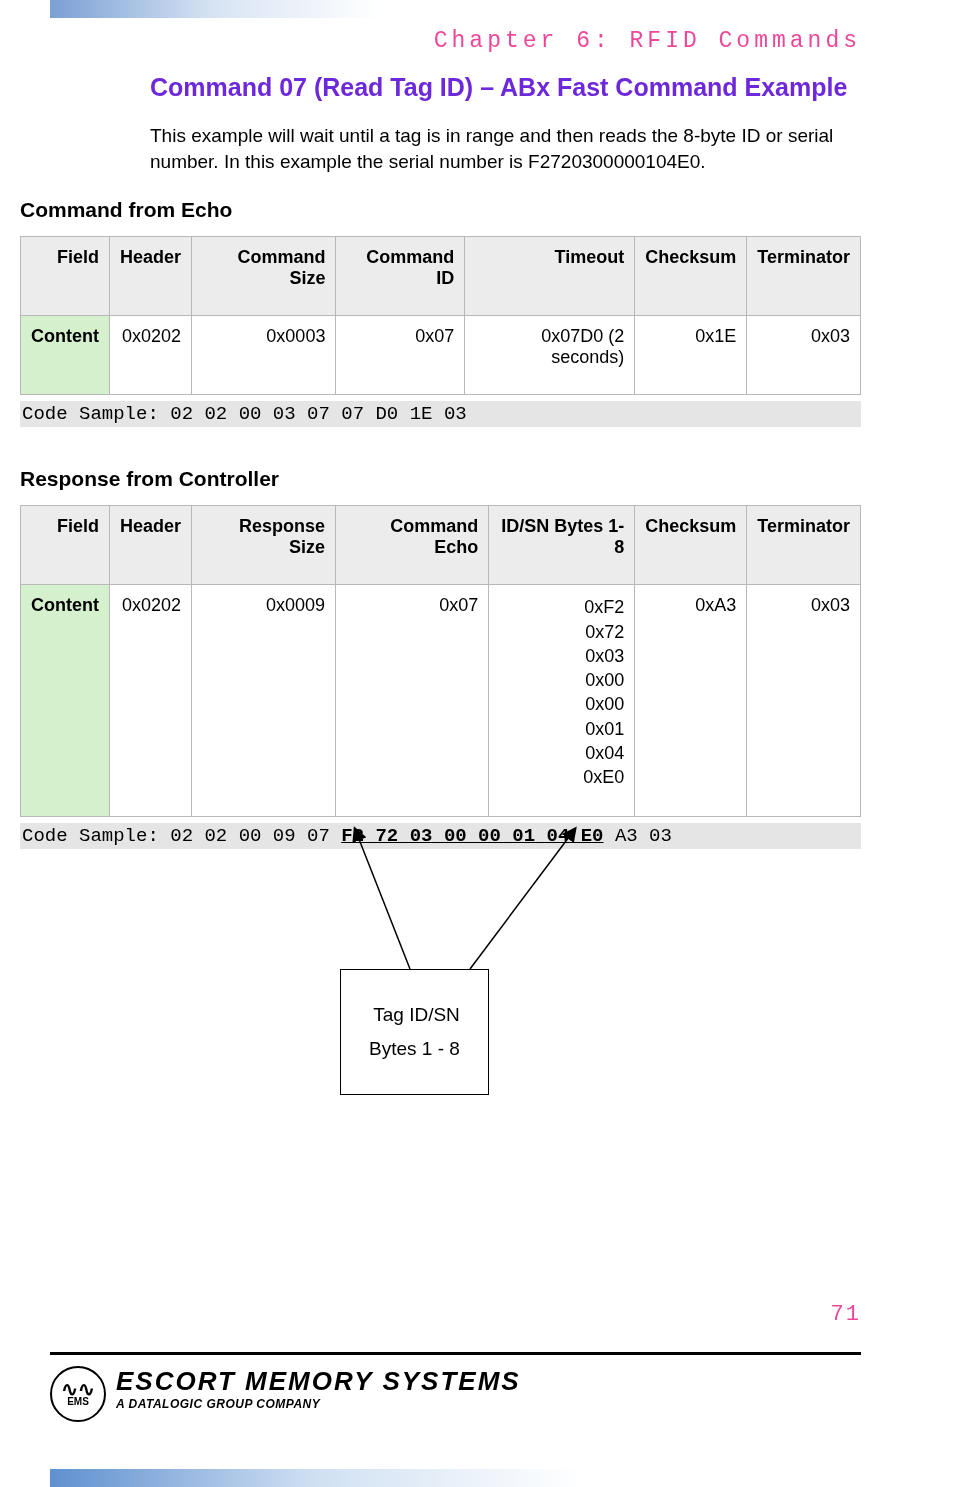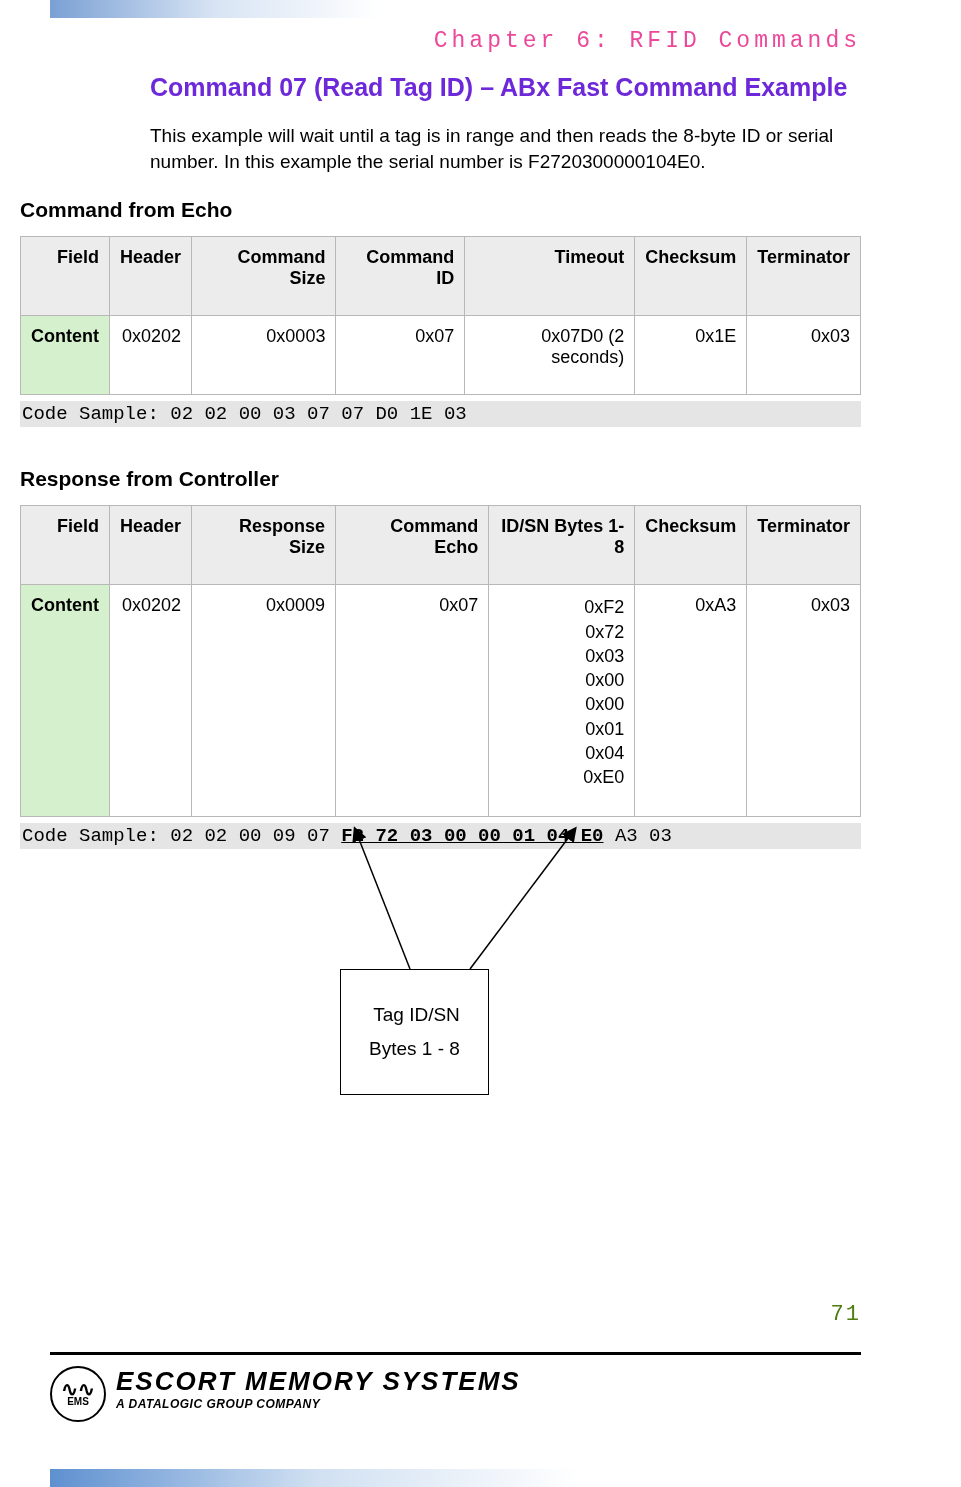--- a/index.html
+++ b/index.html
@@ -105,21 +105,21 @@
     }
     svg.arrows {
       position: absolute;
       left: 0; top: 0;
       width: 860px; height: 280px;
     }
     .page-num {
       position: absolute;
       right: 100px;
       bottom: 160px;
-      color: #4d7c0f;
+      color: #ec4899;
       font-family: "Courier New", monospace;
       font-size: 22px;
       letter-spacing: 2px;
     }
     .footer {
       position: absolute;
       bottom: 40px;
       left: 50px;
       right: 100px;
       height: 95px;

